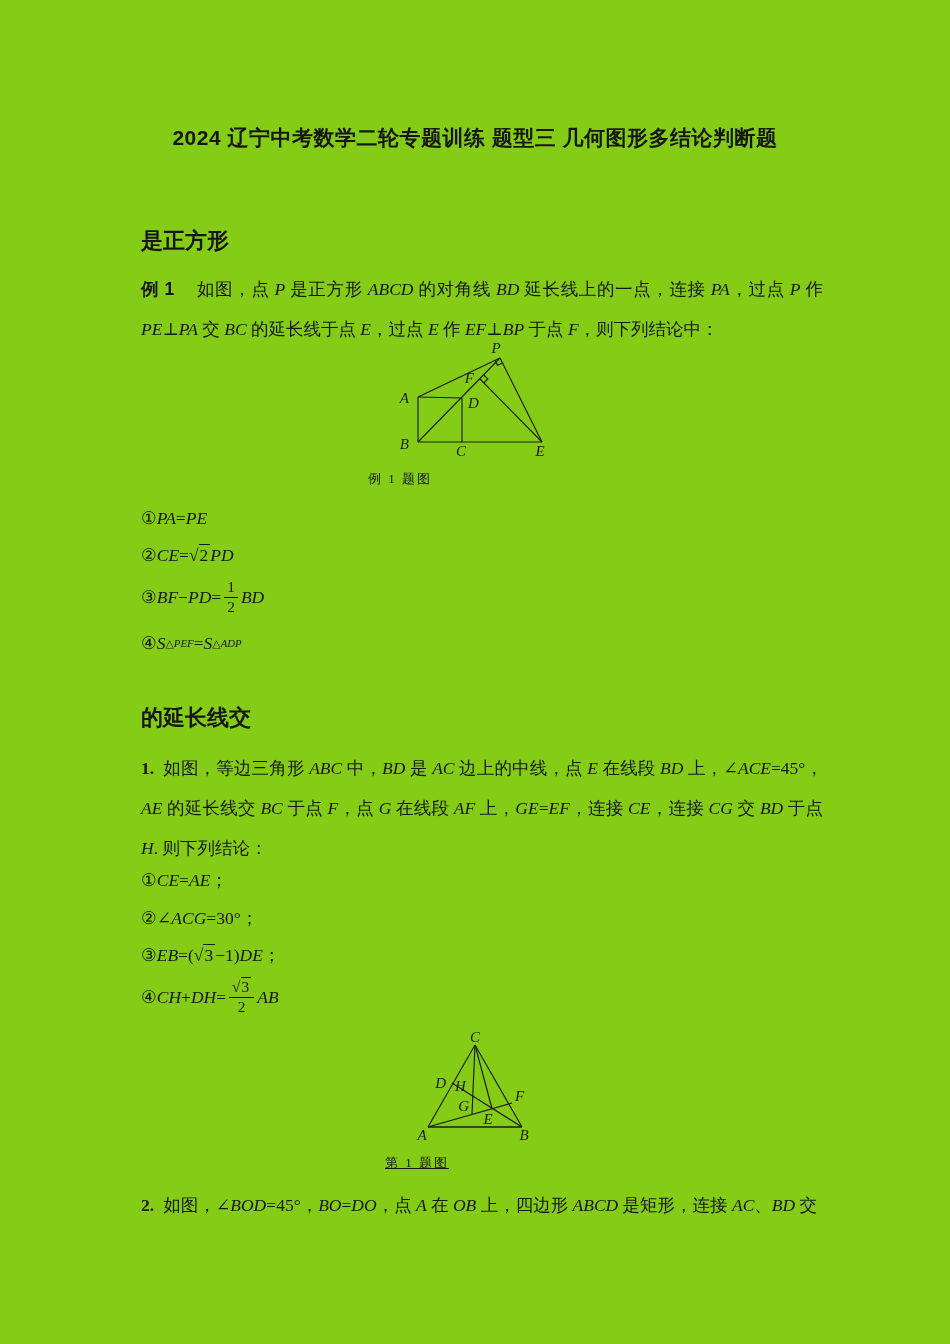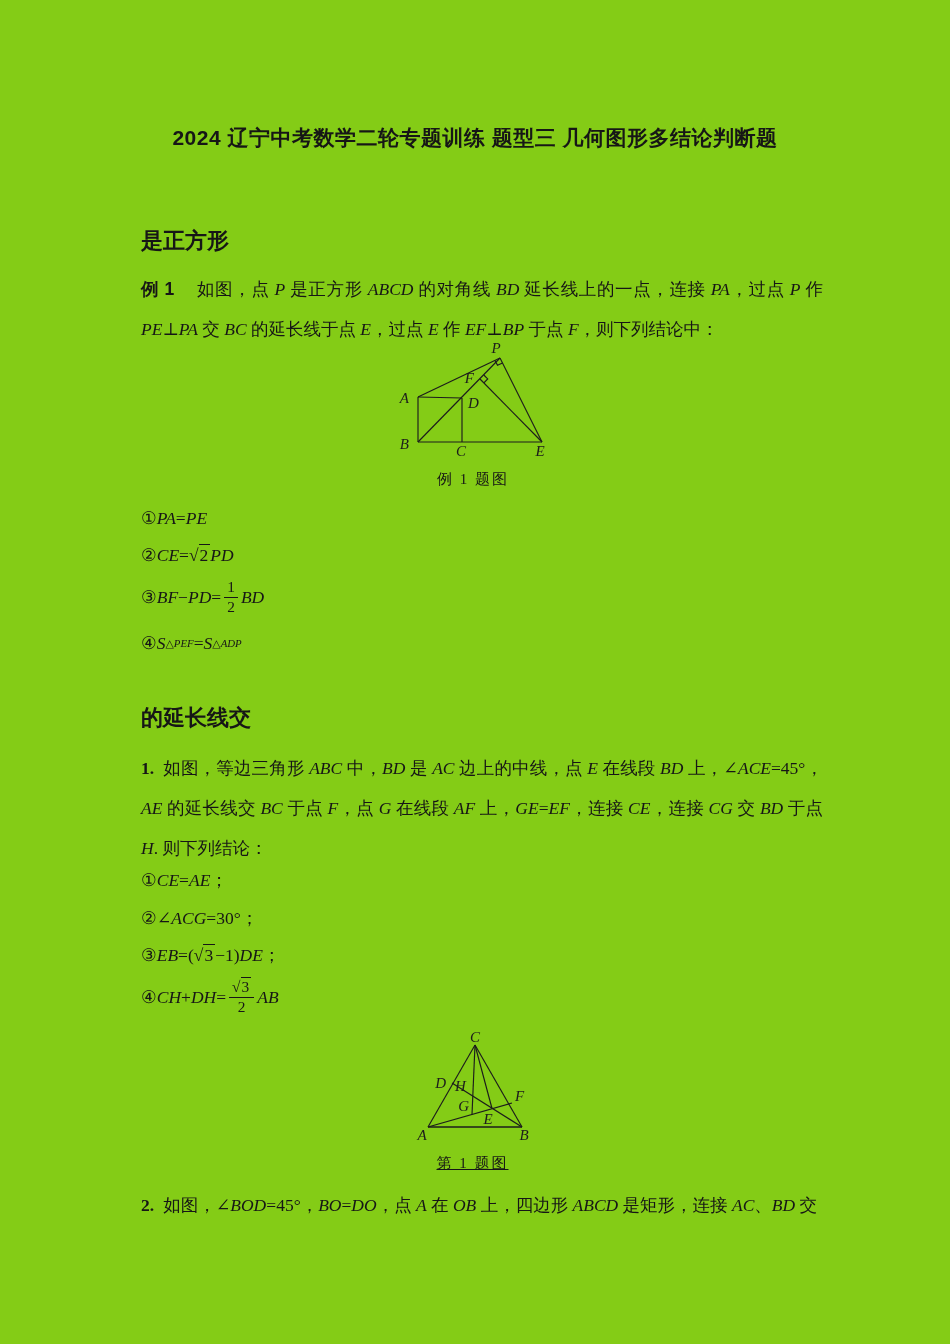--- a/index.html
+++ b/index.html
@@ -56,21 +56,21 @@
   .frac .den{display:block;}
   
   .fig svg{display:block;}
   .fig-line{stroke:#1c1c1c;stroke-width:1.15;fill:none;}
   .fig-line.thick{stroke-width:1.5;}
   .ptlabel{
     font-family:"Liberation Serif","DejaVu Serif",serif;font-style:italic;
     font-size:15px;fill:#1c1c1c;
   }
   .fig-cap{
-    text-align:center;font-size:15px;letter-spacing:2px;line-height:20px;
+    text-align:left;font-size:13px;letter-spacing:2px;line-height:20px;
   }
   #fig1{top:342px;left:388px;}
   #fig1-cap{top:469px;left:368px;width:210px;}
   #fig2{top:1032px;left:405px;}
   #fig2-cap{top:1153px;left:385px;width:175px;text-decoration:underline;}
 </style>
 </head>
 <body>
 
 <div class="page">

